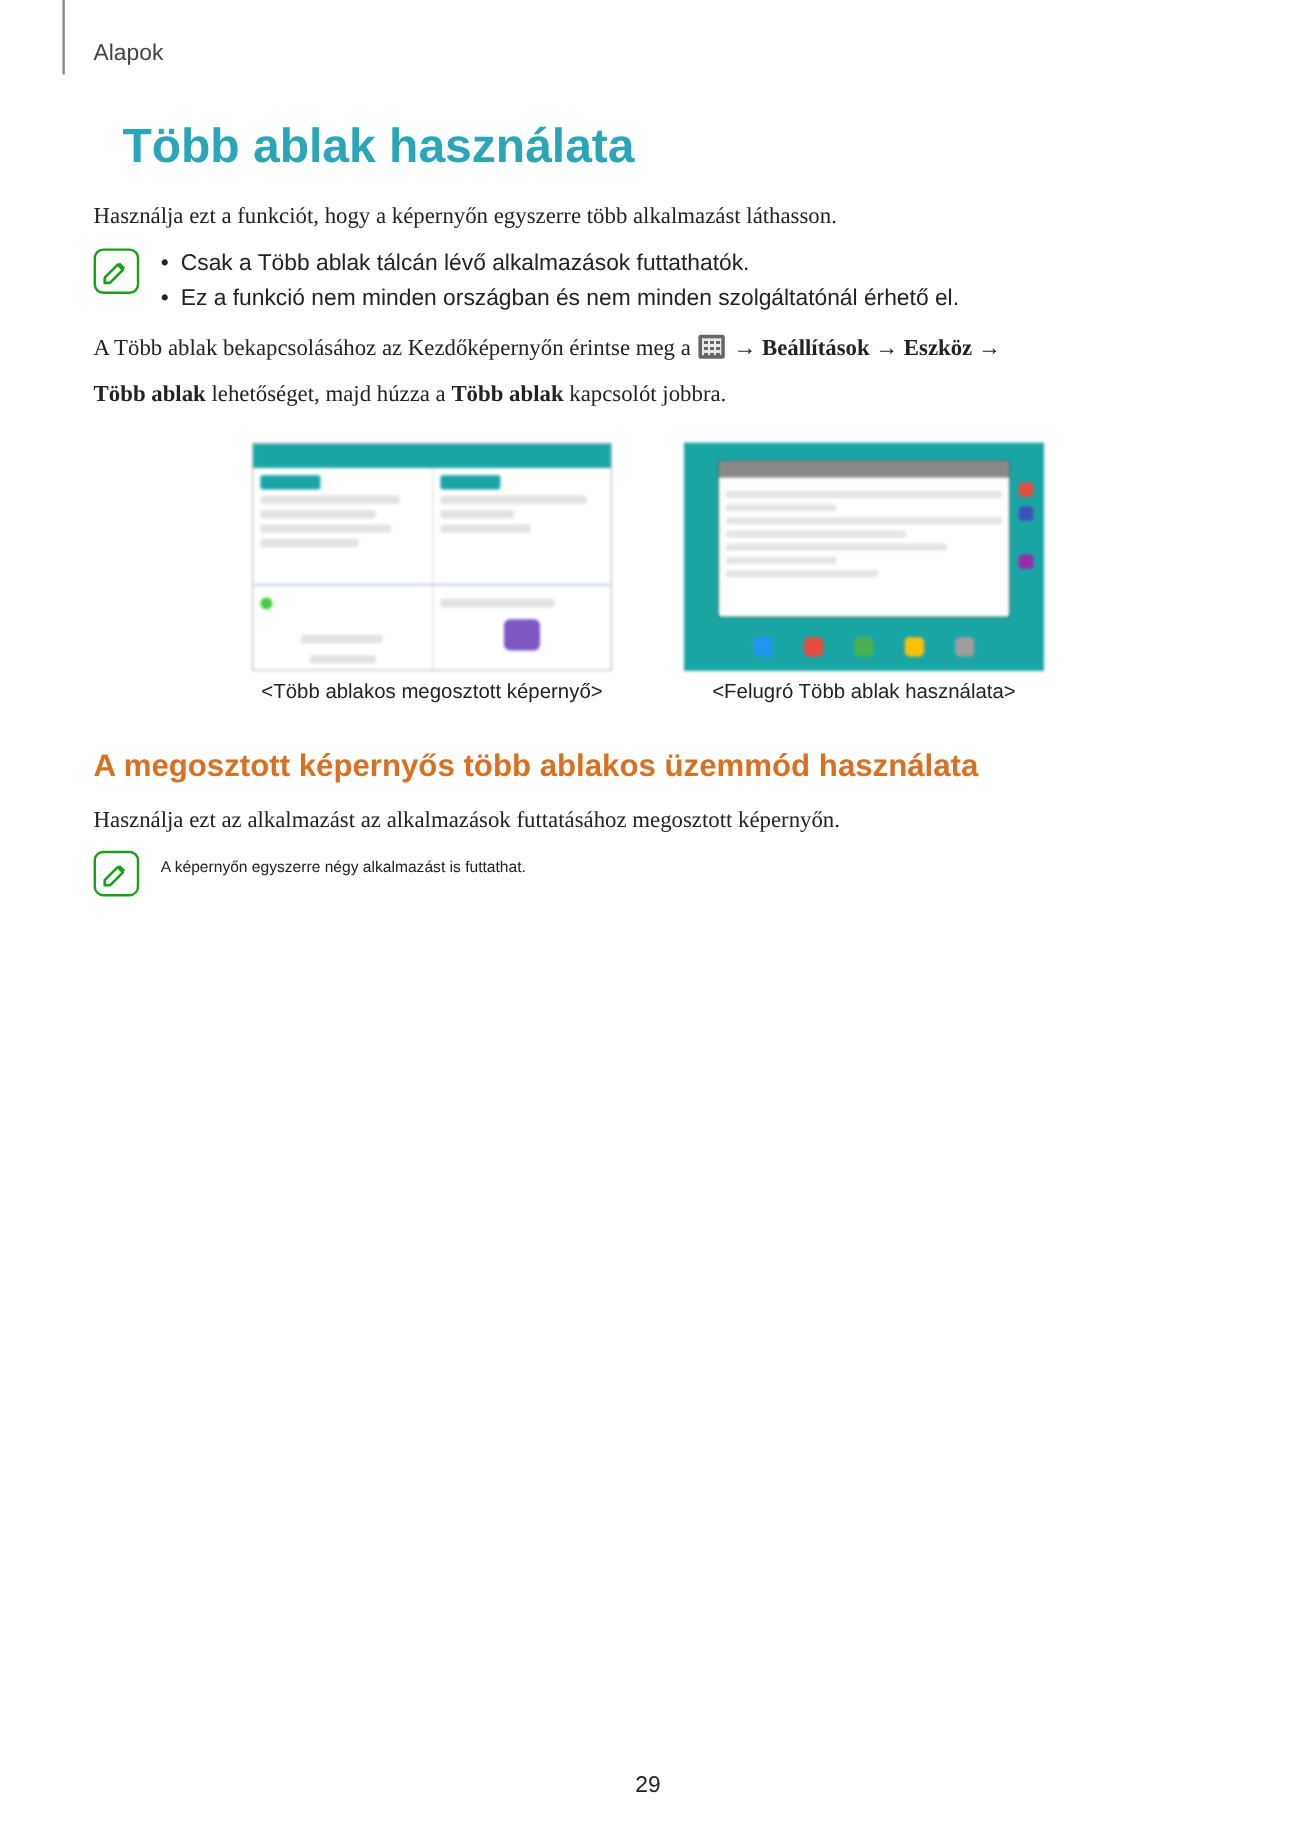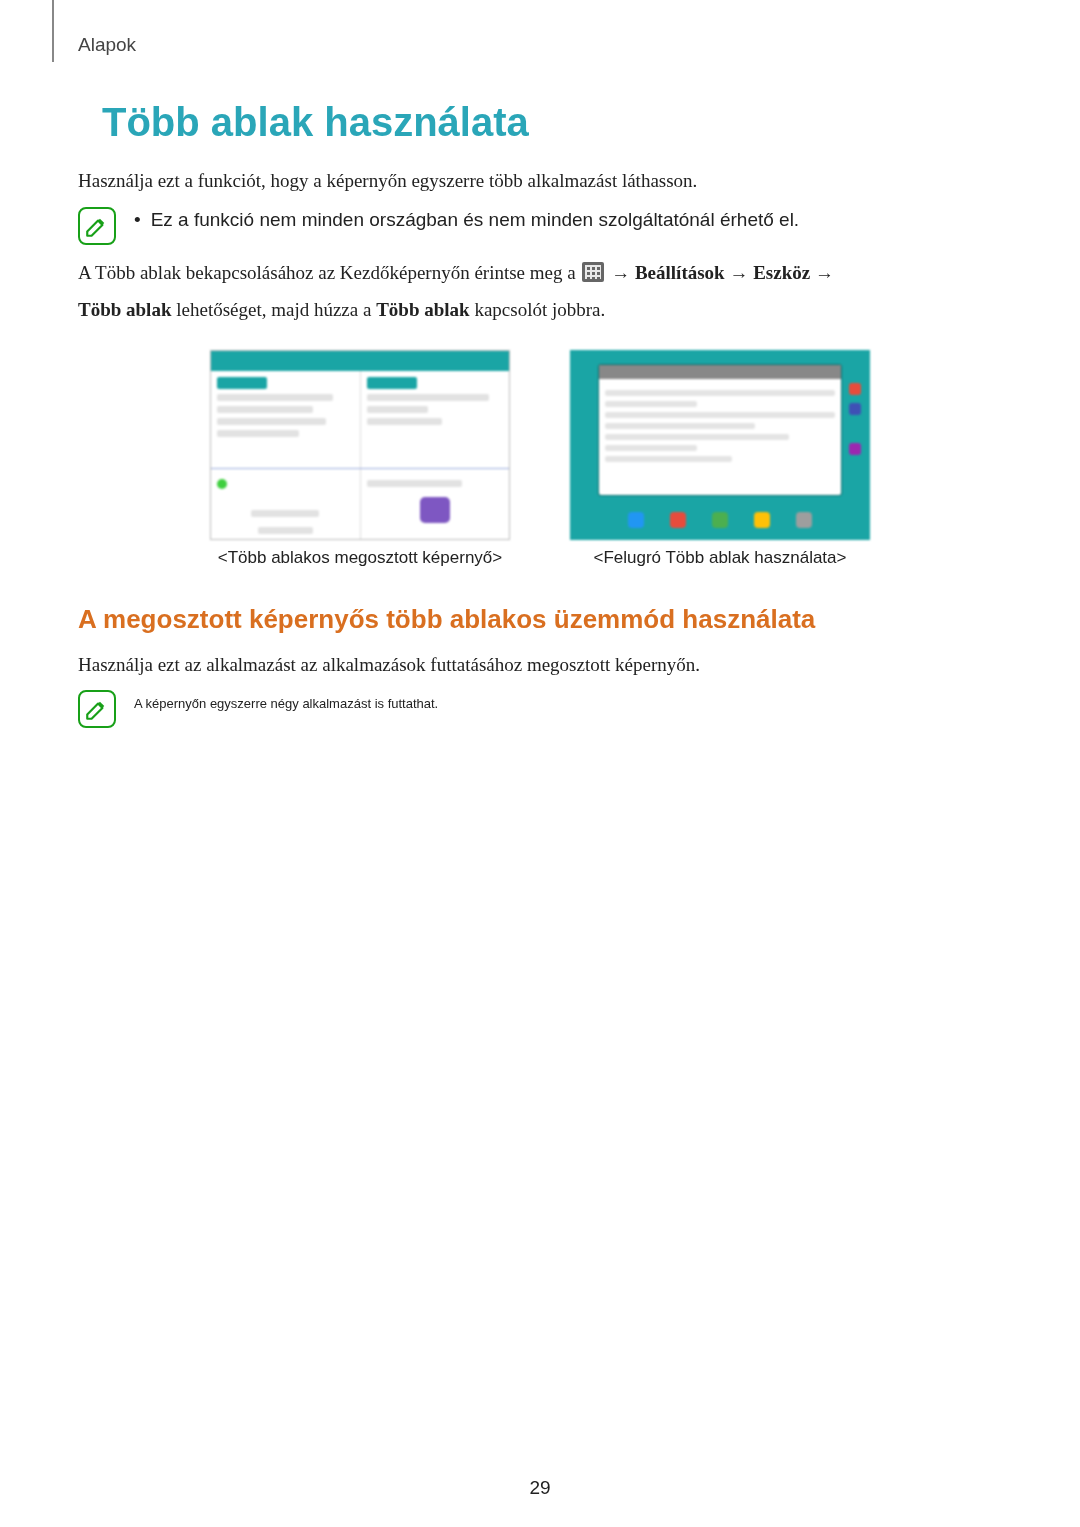--- a/index.html
+++ b/index.html
@@ -206,20 +206,21 @@
   <p class="body">Használja ezt a funkciót, hogy a képernyőn egyszerre több alkalmazást láthasson.</p>
 
   <div class="note-block">
     <div class="note-icon">
       <svg viewBox="0 0 24 24">
         <path d="M3 17l10-10 4 4-10 10H3v-4z" fill="none" stroke="#18a018" stroke-width="2" stroke-linejoin="round"></path>
         <path d="M14 6l4 4" stroke="#18a018" stroke-width="2"></path>
       </svg>
     </div>
     <ul class="note-list">
+      <li>Csak a Több ablak tálcán lévő alkalmazások futtathatók.</li>
       <li>Ez a funkció nem minden országban és nem minden szolgáltatónál érhető el.</li>
     </ul>
   </div>
 
   <div class="para-group">
     <p class="body">
       <span>A Több ablak bekapcsolásához az Kezdőképernyőn érintse meg a </span>
       <span class="inline-icon"></span>
       <span> → </span>
       <strong>Beállítások</strong>

